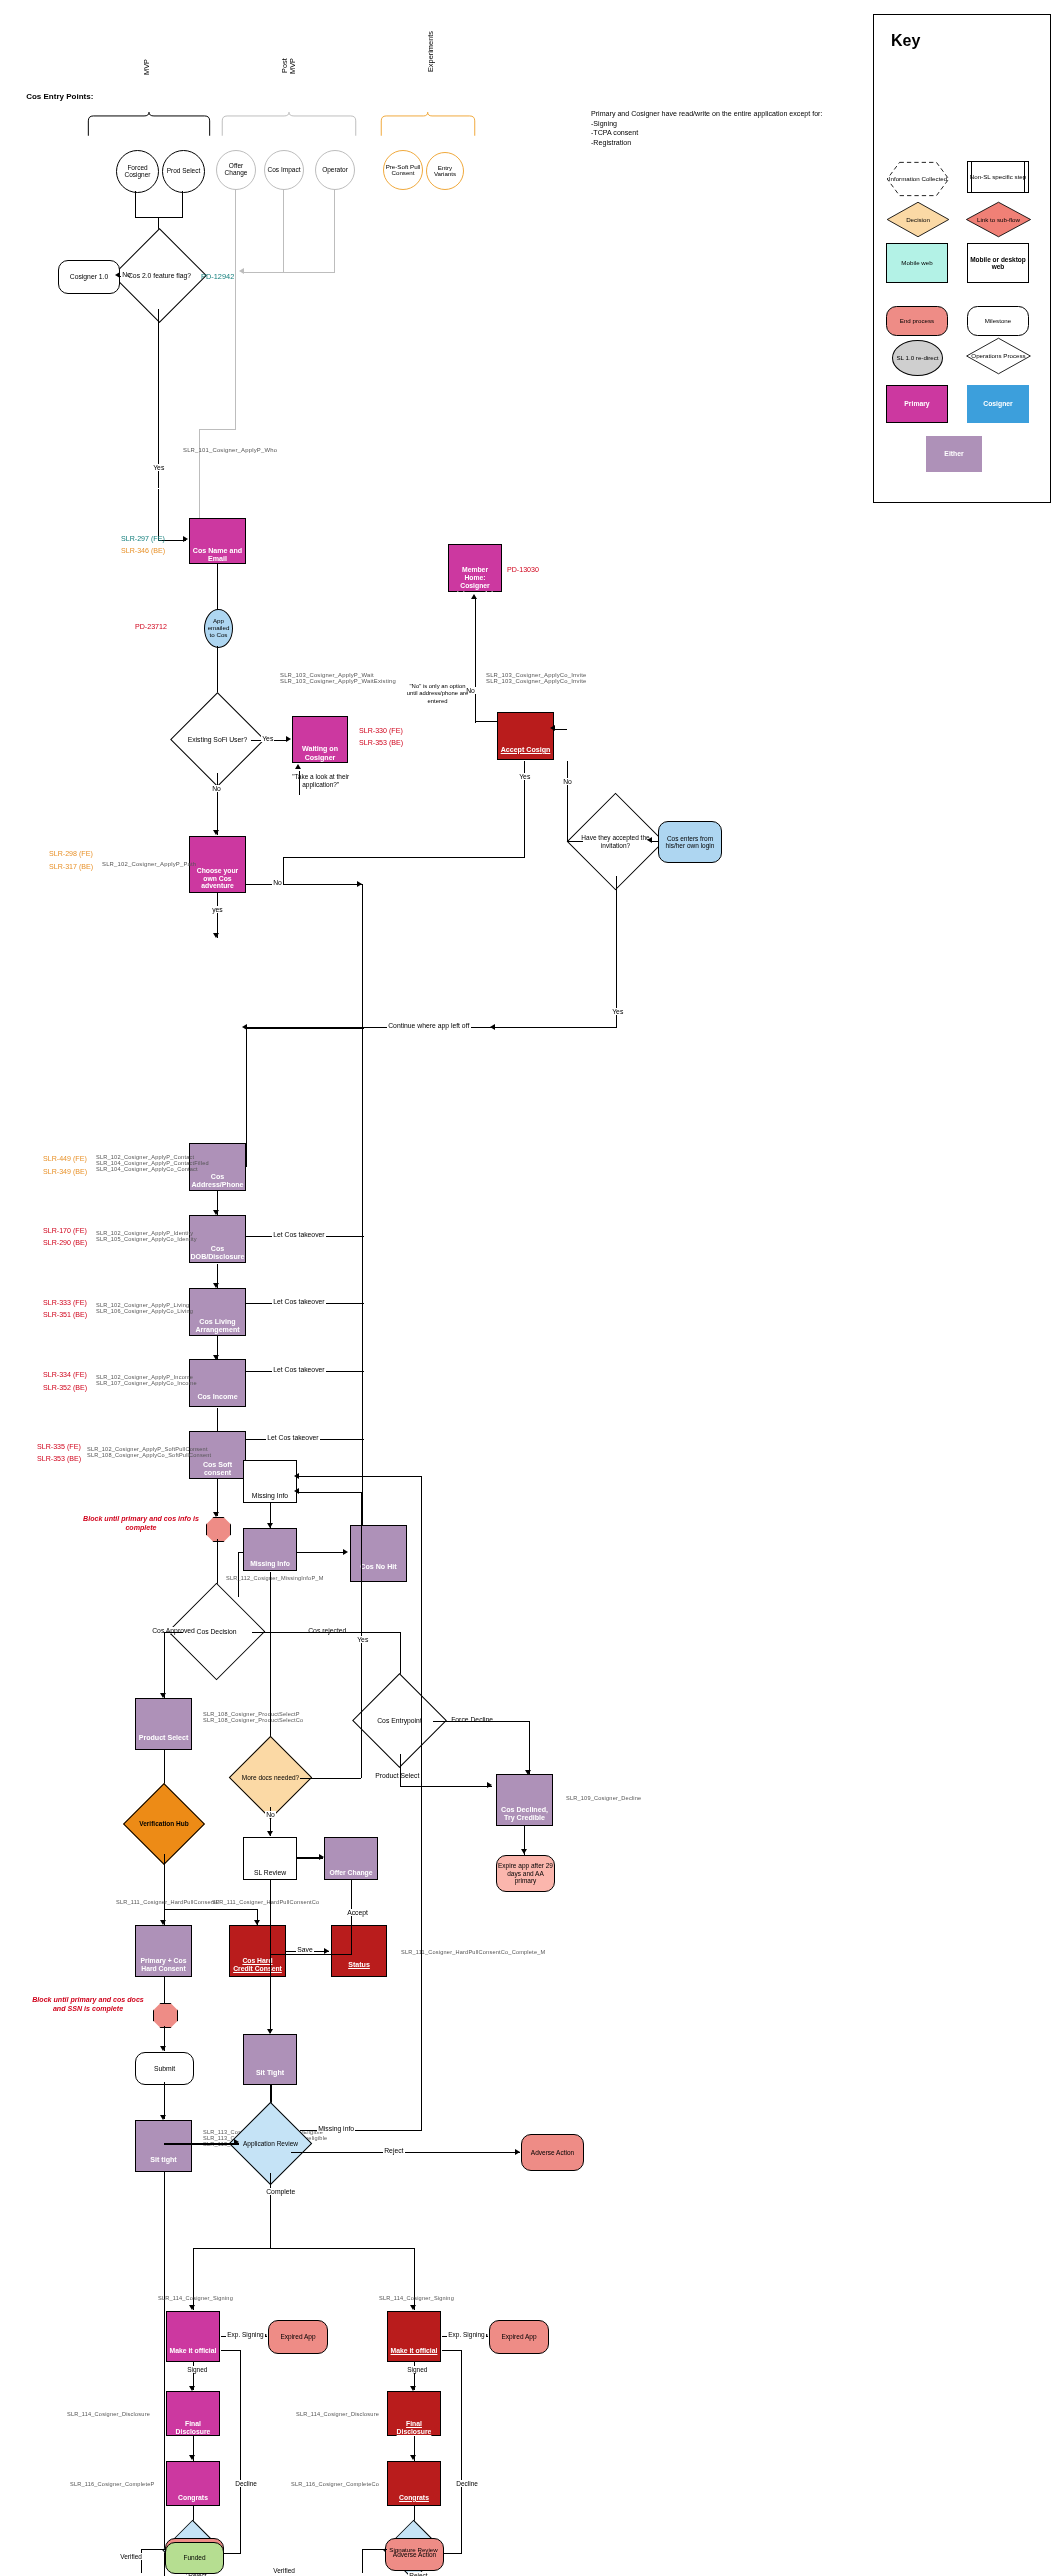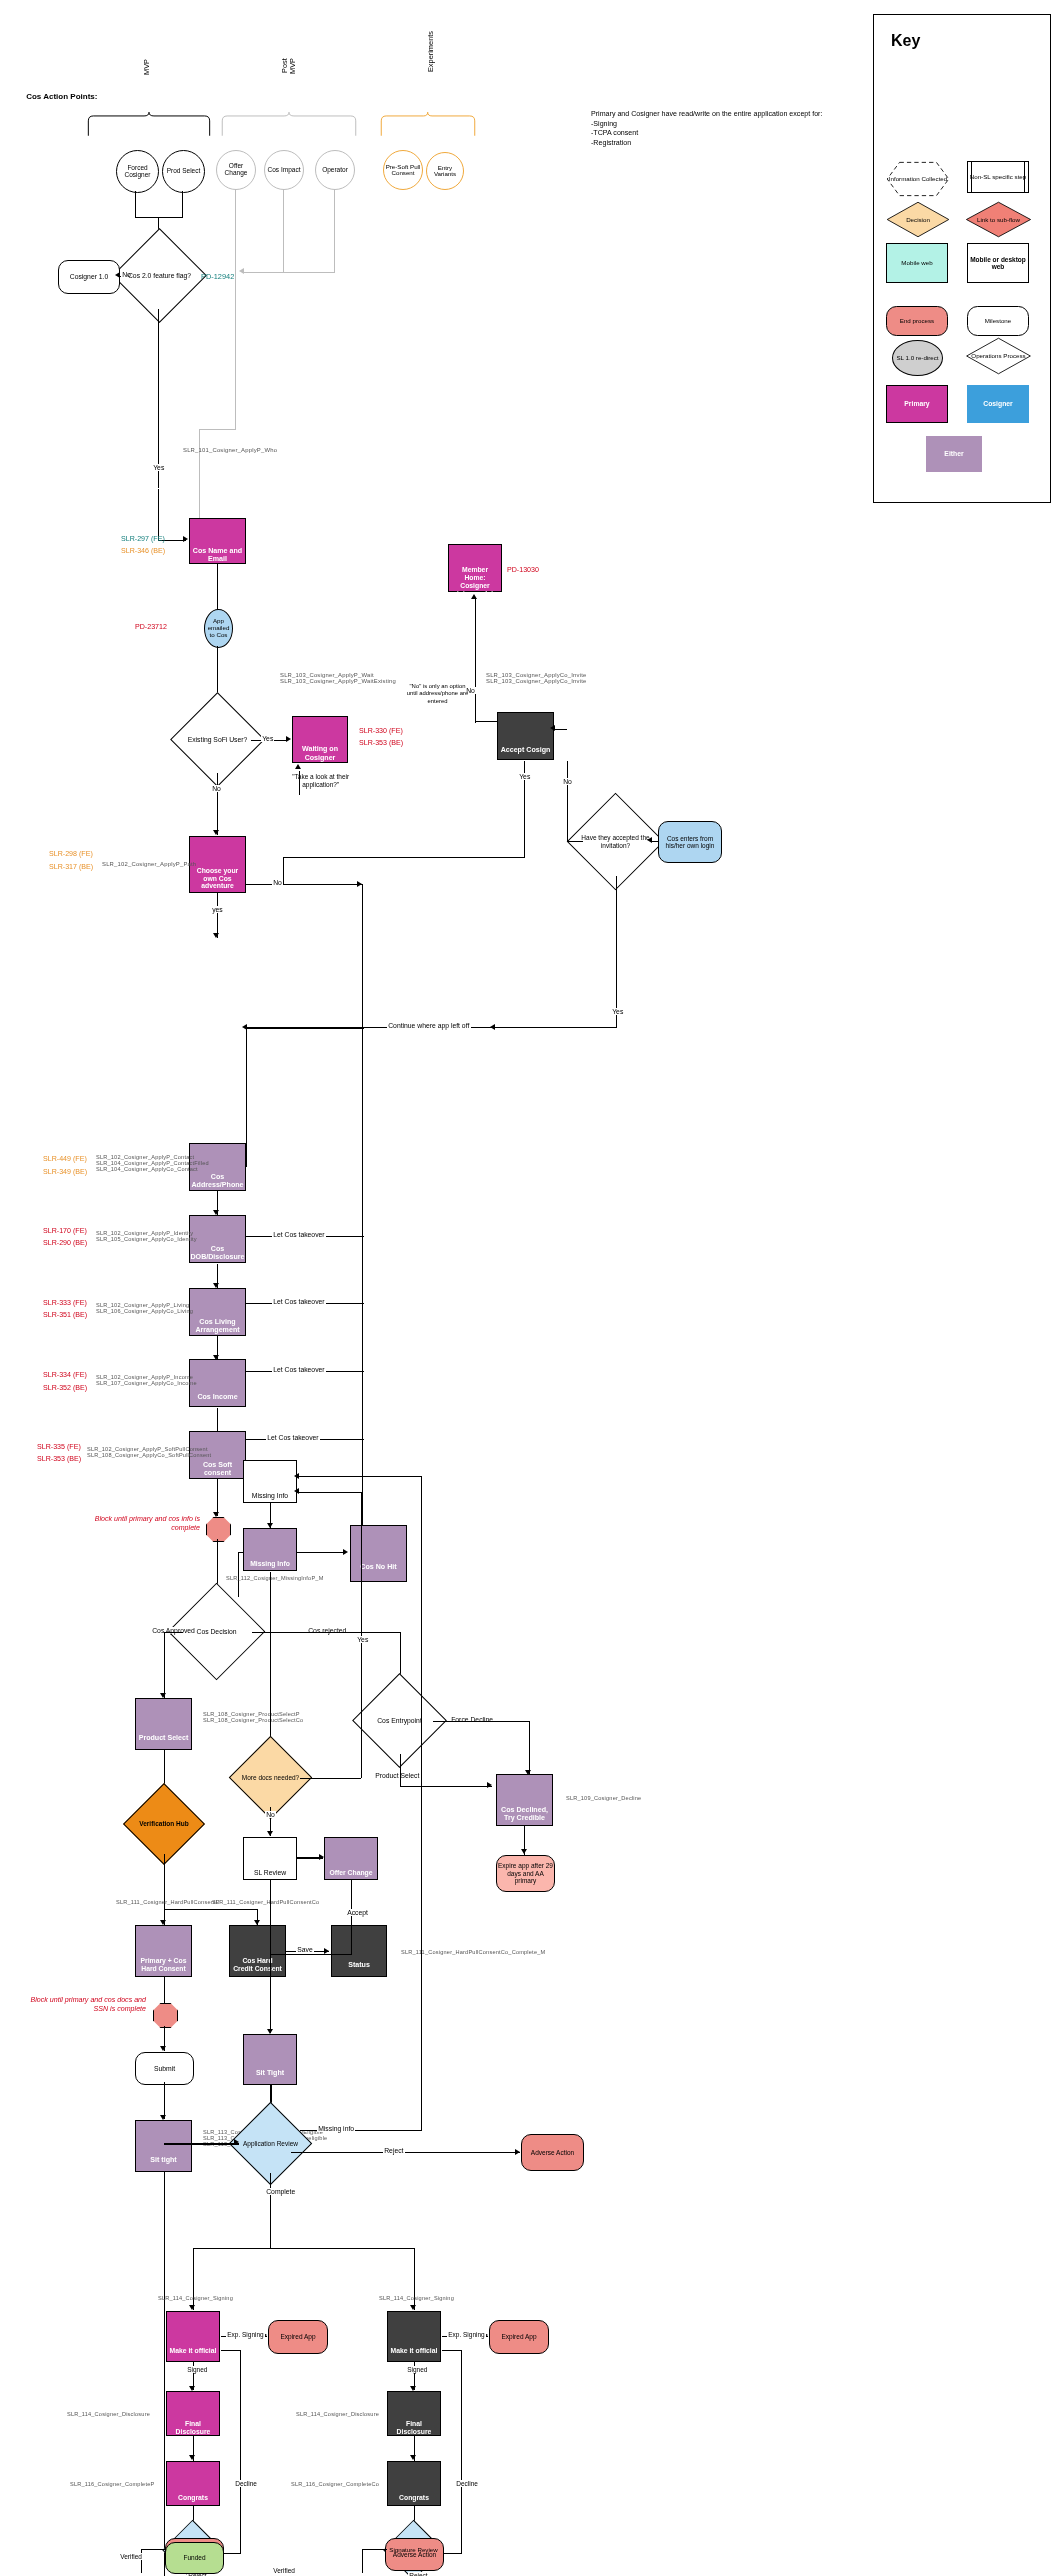--- a/index.html
+++ b/index.html
@@ -4,21 +4,21 @@
 <style>
   html,body{margin:0;padding:0;background:#ffffff;}
   body{font-family:"Liberation Sans",sans-serif;}
   #stage{position:relative;width:1056px;height:2576px;background:#fff;overflow:hidden;}
 
   
   .node{position:absolute;box-sizing:border-box;display:flex;align-items:center;
         justify-content:center;text-align:center;line-height:1.15;}
   .node span{display:block;padding:0 1.9px;margin-top:28px;}
   .primary{background:#CC38A0;color:#fff;font-weight:bold;border:1.2px solid #000;}
-  .cosigner{background:#404040;color:#fff;font-weight:bold;border:1.2px solid #000;}
+  .cosigner{background:#b91c1c;color:#fff;font-weight:bold;border:1.2px solid #000;text-decoration:underline;}
   .either{background:#AE91B8;color:#fff;font-weight:bold;border:1.2px solid #000;}
   .white{background:#fff;color:#000;border:1.2px solid #000;}
   .mobileweb{background:#B3F2E6;color:#000;border:1.2px solid #000;}
 
   .diamond{position:absolute;display:flex;align-items:center;justify-content:center;
            text-align:center;}
   .diamond .dshape{position:absolute;inset:0;transform:rotate(45deg);border:1.2px solid #000;
            background:#fff;}
   .diamond .dtext{position:relative;z-index:3;line-height:1.1;}
   .d-orange .dshape{background:#FBD9A5;}
@@ -60,43 +60,43 @@
   .arw.right{border-top:3.7px solid transparent;border-bottom:3.7px solid transparent;border-left:5.6px solid #000;}
   .arw.left{border-top:3.7px solid transparent;border-bottom:3.7px solid transparent;border-right:5.6px solid #000;}
   .arw.grey.left{border-right-color:#BDBDBD;}
 
   
   .lbl{position:absolute;color:#000;background:#fff;padding:0 1.2px;white-space:nowrap;}
   .lbl.nobg{background:transparent;}
   .slr{position:absolute;color:#555;white-space:pre;letter-spacing:0.2px;}
   .tkt{position:absolute;white-space:nowrap;font-weight:bold;}
   .note{position:absolute;color:#000;line-height:1.35;}
-  .noteblock{position:absolute;color:#D0021B;font-style:italic;font-weight:normal;
-             text-align:right;line-height:1.3;}
+  .noteblock{position:absolute;color:#D0021B;font-style:italic;font-weight:bold;
+             text-align:center;line-height:1.3;}
   .brace-lbl{position:absolute;writing-mode:vertical-rl;transform:rotate(180deg);
              white-space:nowrap;text-align:center;line-height:1.1;}
 
   
   .brace{position:absolute;}
   .brace svg{display:block;}
 
   
   #key{position:absolute;border:1.2px solid #000;background:#fff;}
   #key-title{position:absolute;font-weight:bold;}
   .k-item{position:absolute;display:flex;align-items:center;justify-content:center;
           text-align:center;line-height:1.15;box-sizing:border-box;}
   .k-noteshape{position:absolute;border:0.9px solid #000;background:#fff;}
   .k-lbl{position:relative;z-index:4;}
 </style>
 </head>
 <body>
 
 <div id="stage">
 
-  <div class="lbl nobg" style="left:25px;top:92px;font-size:8px;font-weight:bold;">Cos Action Points:</div>
+  <div class="lbl nobg" style="left:25px;top:92px;font-size:8px;font-weight:bold;">Cos Entry Points:</div>
 
   <div class="brace" style="left:87px;top:111px;">
     <svg width="124" height="26" viewBox="0 0 200 42">
       <path d="M2,40 L2,16 Q2,8 10,8 L92,8 Q100,8 100,2 Q100,8 108,8 L190,8 Q198,8 198,16 L198,40" fill="none" stroke="#000" stroke-width="1.6"></path>
     </svg>
   </div>
   <div class="brace-lbl" style="left:143px;top:59px;font-size:7.4px;">MVP</div>
 
   <div class="brace" style="left:221px;top:111px;">
     <svg width="136" height="26" viewBox="0 0 220 42">

